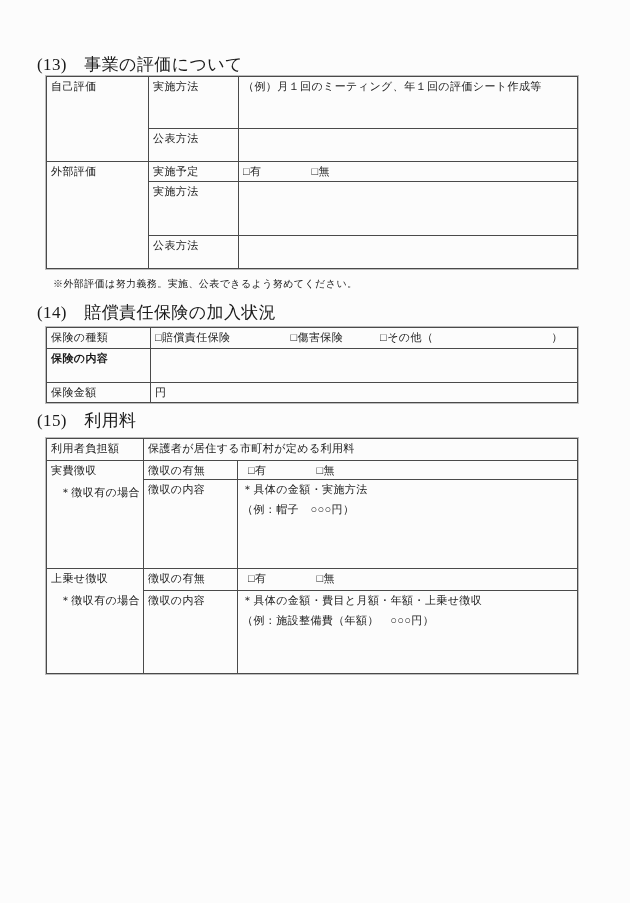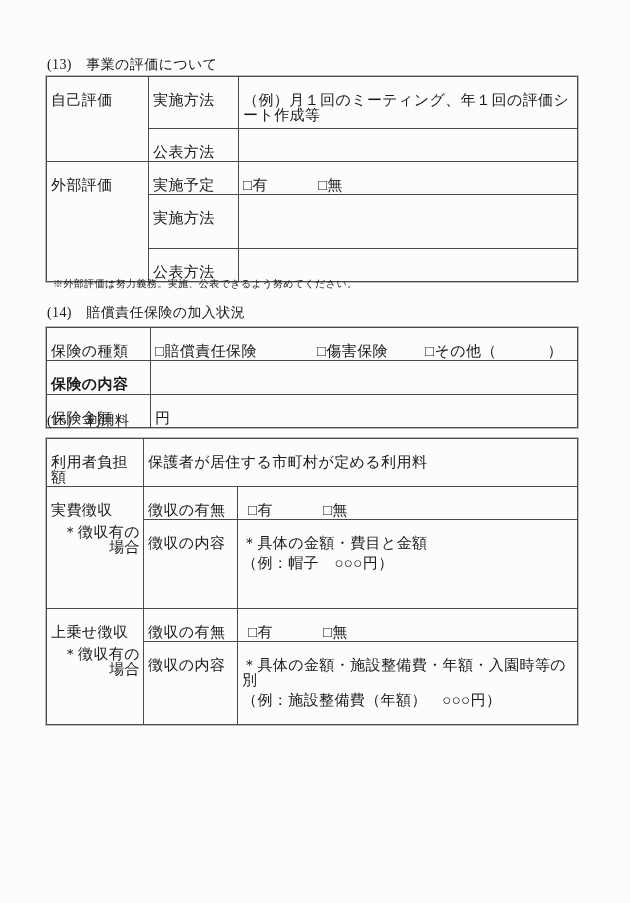--- a/index.html
+++ b/index.html
@@ -6,22 +6,22 @@
   html, body { margin: 0; padding: 0; }
   body {
     width: 630px; height: 903px;
     background: #fcfcfc;
     font-family: "Liberation Serif", "DejaVu Serif", serif;
     color: #1a1a1a;
   }
   .sheet { position: relative; width: 630px; height: 903px; overflow: hidden; }
 
   .sec-title {
-    position: absolute; left: 47px;
-    font-size: 14px; line-height: 16px; letter-spacing: 0.4px;
+    position: absolute; left: 37px;
+    font-size: 17px; line-height: 16px; letter-spacing: 0.4px;
     white-space: pre;
   }
   #title13 { top: 57px; }
   #title14 { top: 305px; }
   #title15 { top: 413px; }
 
   .note {
     position: absolute; left: 53px; top: 277px;
     font-size: 10px; letter-spacing: 0.4px;
   }
@@ -32,22 +32,22 @@
     border: 1px solid #4a4a4a;
     box-shadow: 0 0 0 1px #bdbdbd;
   }
   #t13 { top: 76px;  width: 531px; }
   #t14 { top: 327px; width: 531px; }
   #t15 { top: 438px; width: 531px; }
 
   table.frm td {
     border: 1px solid #4a4a4a;
     vertical-align: top;
-    padding: 16px 3px 1px 4px;
-    font-size: 15px; line-height: 15px; letter-spacing: 0.4px;
+    padding: 2px 3px 1px 4px;
+    font-size: 11px; line-height: 15px; letter-spacing: 0.4px;
     overflow: hidden;
   }
 
   tr.h52 { height: 52px; } tr.h35 { height: 33px; } tr.h20 { height: 20px; }
   tr.h54 { height: 54px; } tr.h21 { height: 21px; } tr.h34 { height: 34px; font-weight: bold; }
   tr.h19 { height: 22px; } tr.h17 { height: 17px; } tr.h89 { height: 89px; }
   tr.h83 { height: 83px; }
 
   .cb-pair { display: flex; gap: 50px; }
   .cb-pair.indent { padding-left: 6px; }
@@ -171,40 +171,40 @@
       <td>
         <span class="cb-pair indent">
           <span class="cb"><span class="cbx">□</span><span>有</span></span>
           <span class="cb"><span class="cbx">□</span><span>無</span></span>
         </span>
       </td>
     </tr>
     <tr class="h89">
       <td>徴収の内容</td>
       <td class="detail">
-        <div>＊具体の金額・費目と金額</div>
+        <div>＊具体の金額・実施方法</div>
         <div class="l2">（例：帽子　○○○円）</div>
       </td>
     </tr>
     <tr class="h19">
       <td rowspan="2" class="split">
         <div>上乗せ徴収</div>
         <div class="sub-right">＊徴収有の場合</div>
       </td>
       <td>徴収の有無</td>
       <td>
         <span class="cb-pair indent">
           <span class="cb"><span class="cbx">□</span><span>有</span></span>
           <span class="cb"><span class="cbx">□</span><span>無</span></span>
         </span>
       </td>
     </tr>
     <tr class="h83">
       <td>徴収の内容</td>
       <td class="detail">
-        <div>＊具体の金額・施設整備費・年額・入園時等の別</div>
+        <div>＊具体の金額・費目と月額・年額・上乗せ徴収</div>
         <div class="l2">（例：施設整備費（年額）　○○○円）</div>
       </td>
     </tr>
   </tbody>
     </table>
 
 </div>
 
 </body></html>

